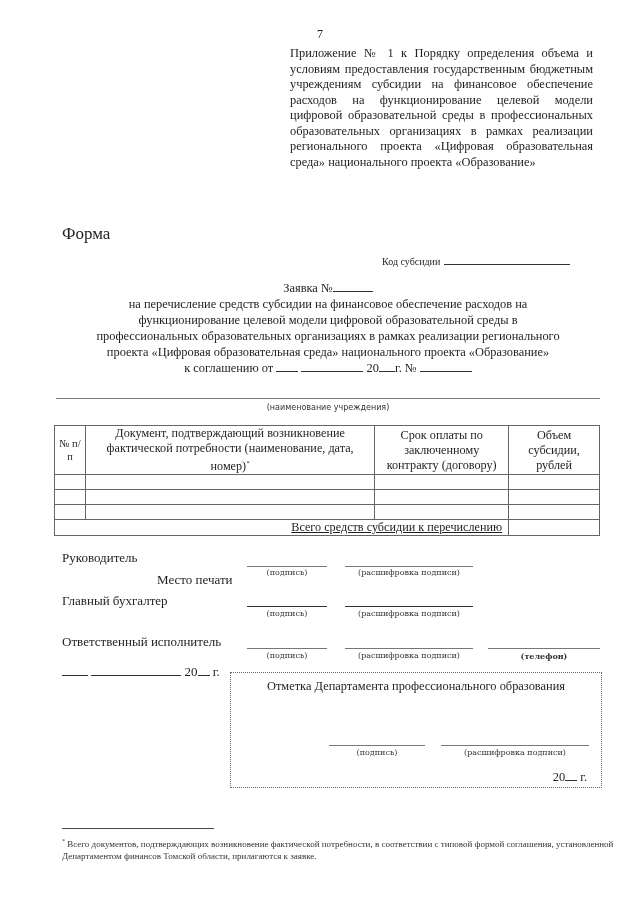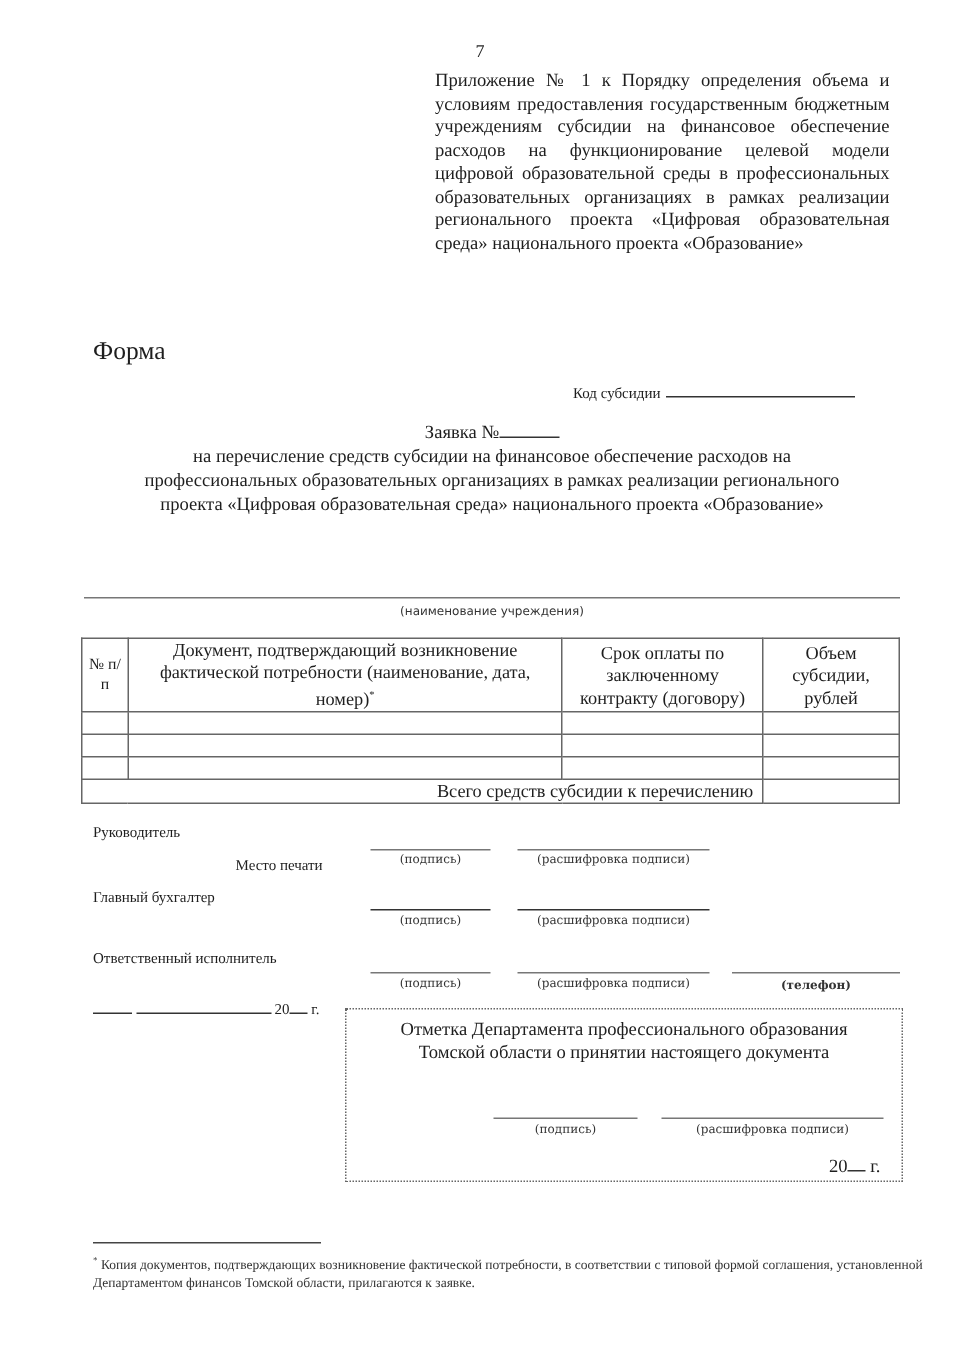--- a/index.html
+++ b/index.html
@@ -30,24 +30,24 @@
   }
   table.req td, table.req th {
     border: 1px solid #666; padding: 0 2px; text-align: center; font-weight: normal; vertical-align: middle;
   }
   table.req th { height: 46px; }
   table.req td { height: 14px; }
   .c1 { width: 26px; font-size: 10.5px; line-height: 13px; }
   .c2 { width: 285px; }
   .c3 { width: 129px; }
   .c4 { width: 86px; }
-  .total-label { text-align: right !important; padding-right: 6px !important; }
+  .total-label { text-align: right !important; padding-right: 6px !important; text-decoration: underline; }
   sup { font-size: 7px; }
 
-  .sig-label { font-size: 10px; }
+  .sig-label { font-size: 13px; }
   .sig-line { border-top: 1px solid #777; }
   .sig-cap { font-size: 8px; font-family: "DejaVu Serif", serif; color: #333; text-align: center; }
 
   .dept-box {
     left: 230px; top: 672px; width: 370px; height: 114px; border: 1px dotted #666;
   }
   .footnote-rule { left: 62px; top: 828px; width: 152px; border-top: 1px solid #444; }
   .footnote { left: 62px; top: 835px; width: 556px; font-size: 9px; line-height: 12px; color: #333; }
   .footnote sup { font-size: 6px; }
 </style>
@@ -62,22 +62,30 @@
 
 <div class="abs code">
   <span>Код субсидии</span><span class="ul"></span>
 </div>
 
 <div class="abs title">
   <div>
     <span>Заявка №</span><span class="u" style="width:40px"></span>
   </div>
   <div>на перечисление средств субсидии на финансовое обеспечение расходов на</div>
+  <div>функционирование целевой модели цифровой образовательной среды в</div>
   <div>профессиональных образовательных организациях в рамках реализации регионального</div>
   <div>проекта «Цифровая образовательная среда» национального проекта «Образование»</div>
+  <div>
+    <span>к соглашению от</span>
+    <span class="u" style="width:22px"></span>
+    <span class="u" style="width:62px"></span>
+    <span>20</span><span class="u" style="width:16px"></span><span>г. №</span>
+    <span class="u" style="width:52px"></span>
+  </div>
 </div>
 
 <div class="abs org-line"></div>
 <div class="abs org-caption">(наименование учреждения)</div>
 
 <table class="req">
   <tbody>
       <tr>
     <th class="c1">№ п/п</th>
     <th class="c2"><span>Документ, подтверждающий возникновение фактической потребности (наименование, дата, номер)</span><sup>*</sup></th>
@@ -133,26 +141,25 @@
 <div class="abs sig-label" style="left:62px; top:664px;">
   <span class="u" style="width:26px"></span>
   <span class="u" style="width:90px"></span>
   <span>20</span><span class="u" style="width:12px"></span>
   <span>г.</span>
 </div>
 
 <div class="abs dept-box">
   <div style="position:absolute; left:0; top:6px; width:370px; text-align:center; font-size:12.4px; line-height:15px;">
     <div>Отметка Департамента профессионального образования</div>
-    <div>Томской области о принятии настоящего документа</div>
   </div>
   <div class="sig-line" style="position:absolute; left:98px; top:72px; width:96px;"></div>
   <div class="sig-line" style="position:absolute; left:210px; top:72px; width:148px;"></div>
   <div class="sig-cap" style="position:absolute; left:98px; top:75px; width:96px;">(подпись)</div>
   <div class="sig-cap" style="position:absolute; left:210px; top:75px; width:148px;">(расшифровка подписи)</div>
   <div style="position:absolute; right:14px; top:96px; font-size:12.4px;">
     <span>20</span><span class="u" style="width:12px"></span>
     <span>г.</span>
   </div>
 </div>
 
 <div class="abs footnote-rule"></div>
-<div class="abs footnote"><sup>*</sup><span> Копия документов, подтверждающих возникновение фактической потребности, в соответствии с типовой формой соглашения, установленной Департаментом финансов Томской области, прилагаются к заявке.</span></div>
+<div class="abs footnote"><sup>*</sup><span> Всего документов, подтверждающих возникновение фактической потребности, в соответствии с типовой формой соглашения, установленной Департаментом финансов Томской области, прилагаются к заявке.</span></div>
 
 </body></html>

